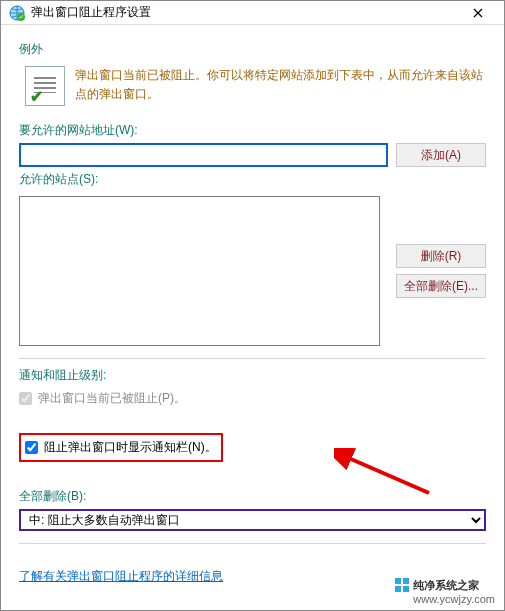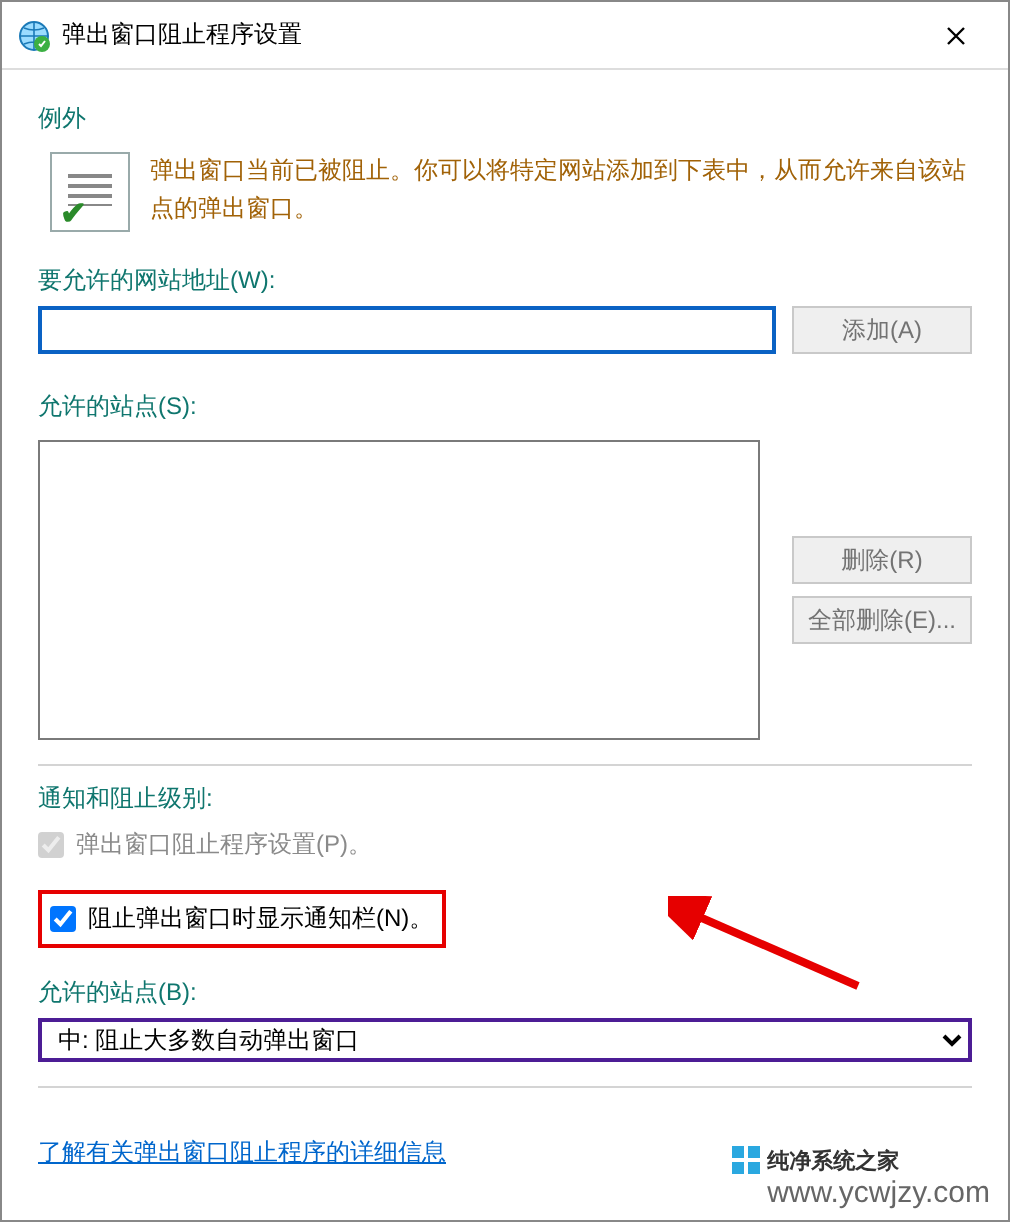--- a/index.html
+++ b/index.html
@@ -13,21 +13,21 @@
     }
     .window {
       background: #fff;
       border: 1px solid #888;
       width: 505px;
       height: 611px;
       display: flex;
       flex-direction: column;
     }
     .titlebar {
-      height: 34px;
+      height: 24px;
       background: #fff;
       display: flex;
       align-items: center;
       padding: 0 6px 0 8px;
       border-bottom: 1px solid #ddd;
     }
     .titlebar .app-icon {
       width: 16px; height: 16px;
       margin-right: 6px;
       flex: none;
@@ -83,21 +83,21 @@
     }
     .btn {
       width: 90px; height: 24px;
       border:1px solid #adadad;
       background:#e1e1e1;
       color:#6b6b6b;
       font-size:12px;
       display:flex; align-items:center; justify-content:center;
       cursor:default;
     }
-    .btn-disabled { color:#737373; background:#efefef; border-color:#c9c9c9; }
+    .btn-disabled { color:#7f1d1d; background:#efefef; border-color:#c9c9c9; }
     .listbox {
       border:1px solid #7a7a7a;
       background:#fff;
       height: 150px;
       margin-top:4px;
     }
     .list-buttons {
       display:flex; flex-direction:column; gap:6px; margin-top:4px; margin-left:8px;
     }
     .divider { border:none; border-top:1px solid #d4d4d4; margin:12px 0 8px 0; }
@@ -106,21 +106,21 @@
       margin:4px 0; padding:2px 0;
     }
     .checkrow input[type=checkbox] { width:13px; height:13px; }
     .checkrow.disabled { color:#8a8a8a; }
     .highlight-box {
       border:2px solid #e60000;
       padding:2px 4px;
       display:inline-flex;
       align-items:center;
       gap:6px;
-      margin:8px 0;
+      margin:20px 0;
     }
     .select-wrap { margin-top:4px; }
     select.block-level {
       width:100%; height:22px;
       border:2px solid #4c1d95;
       background:#fff;
       font-size:12px;
       padding:0 4px;
     }
     .link {
@@ -182,46 +182,46 @@
       </div>
       <div class="desc-text">弹出窗口当前已被阻止。你可以将特定网站添加到下表中，从而允许来自该站点的弹出窗口。</div>
     </div>
 
     <div class="section-label">要允许的网站地址(W):</div>
     <div class="row">
       <input class="input-url" type="text" value="" style="">
       <div class="btn btn-disabled">添加(A)</div>
     </div>
 
-    <div class="section-label" style="margin-top:18px">允许的站点(S):</div>
+    <div class="section-label" style="margin-top:4px">允许的站点(S):</div>
     <div class="row" style="align-items:center">
       <div class="listbox" style="flex:1"></div>
       <div class="list-buttons">
         <div class="btn btn-disabled">删除(R)</div>
         <div class="btn btn-disabled">全部删除(E)...</div>
       </div>
     </div>
 
     <hr class="divider">
 
     <div class="section-label">通知和阻止级别:</div>
 
     <label class="checkrow disabled">
       <input type="checkbox" checked="" disabled="" style="">
-      <span>弹出窗口阻止程序设置(P)。</span>
+      <span>弹出窗口当前已被阻止(P)。</span>
     </label>
 
     <div class="highlight-box">
       <label class="checkrow" style="margin:0">
         <input type="checkbox" checked="" style="">
         <span>阻止弹出窗口时显示通知栏(N)。</span>
       </label>
     </div>
 
-    <div class="section-label" style="margin-top:6px">允许的站点(B):</div>
+    <div class="section-label" style="margin-top:6px">全部删除(B):</div>
     <div class="select-wrap">
       <select class="block-level">
         <option selected="">中: 阻止大多数自动弹出窗口</option>
       </select>
     </div>
 
     <hr class="divider">
 
     <a class="link" href="#">了解有关弹出窗口阻止程序的详细信息</a>
 
@@ -238,18 +238,18 @@
       <span class="wm-logo">
         <svg viewBox="0 0 14 14" width="14" height="14">
           <rect x="0" y="0" width="6" height="6" fill="#2aa8e0"></rect>
           <rect x="8" y="0" width="6" height="6" fill="#2aa8e0"></rect>
           <rect x="0" y="8" width="6" height="6" fill="#2aa8e0"></rect>
           <rect x="8" y="8" width="6" height="6" fill="#2aa8e0"></rect>
         </svg>
       </span>
       <span>
         <span style="font-weight:bold">纯净系统之家</span><br>
-        <span style="font-size:15px;color:#666">www.ycwjzy.com</span>
+        <span style="font-size:11px;color:#666">www.ycwjzy.com</span>
       </span>
     </div>
 
   </div>
 </div>
 
 </body></html>

